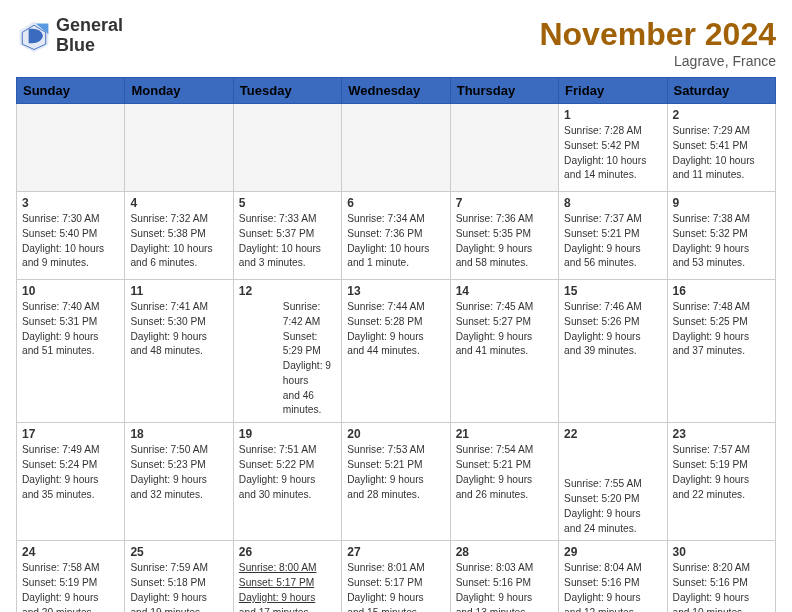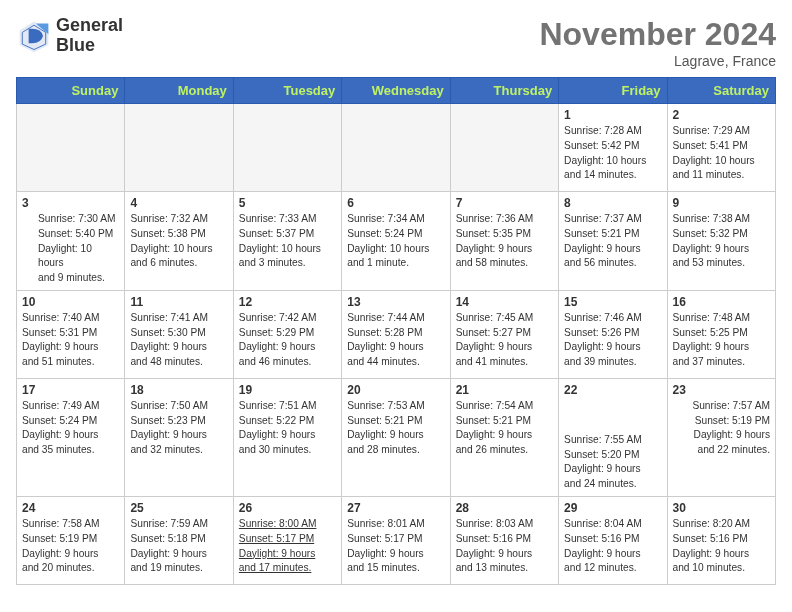--- a/index.html
+++ b/index.html
@@ -34,35 +34,35 @@
     .logo-icon {
       width: 36px;
       height: 36px;
     }
     .title-block {
       text-align: right;
     }
     .month-title {
       font-size: 32px;
       font-weight: bold;
-      color: #737373;
+      color: #a16207;
     }
     .location {
       font-size: 14px;
       color: #555;
     }
     .calendar {
       width: 100%;
       border-collapse: collapse;
       table-layout: fixed;
     }
     .calendar th {
       background: #3a6bbf;
-      color: #bef264;
-      text-align: right;
+      color: #000000;
+      text-align: left;
       padding: 5px 6px;
       font-size: 13px;
       border: 1px solid #2a5aaf;
     }
     .calendar td {
       border: 1px solid #ccc;
       vertical-align: top;
       padding: 4px 5px;
       font-size: 10.5px;
       color: #333;
@@ -134,21 +134,21 @@
           <div class="day-number">2</div>
           <div class="day-info" style="white-space: pre-line;">Sunrise: 7:29 AM
 Sunset: 5:41 PM
 Daylight: 10 hours
 and 11 minutes.</div>
         </td>
       </tr>
       <tr>
         <td>
           <div class="day-number">3</div>
-          <div class="day-info" style="white-space: pre-line; margin-left: 16px;">Sunrise: 7:30 AM
+          <div class="day-info" style="white-space: pre-line;">Sunrise: 7:30 AM
 Sunset: 5:40 PM
 Daylight: 10 hours
 and 9 minutes.</div>
         </td>
         <td>
           <div class="day-number">4</div>
           <div class="day-info" style="white-space: pre-line;">Sunrise: 7:32 AM
 Sunset: 5:38 PM
 Daylight: 10 hours
 and 6 minutes.</div>
@@ -156,21 +156,21 @@
         <td>
           <div class="day-number">5</div>
           <div class="day-info" style="white-space: pre-line;">Sunrise: 7:33 AM
 Sunset: 5:37 PM
 Daylight: 10 hours
 and 3 minutes.</div>
         </td>
         <td>
           <div class="day-number">6</div>
           <div class="day-info" style="white-space: pre-line;">Sunrise: 7:34 AM
-Sunset: 5:24 PM
+Sunset: 7:36 PM
 Daylight: 10 hours
 and 1 minute.</div>
         </td>
         <td>
           <div class="day-number">7</div>
           <div class="day-info" style="white-space: pre-line;">Sunrise: 7:36 AM
 Sunset: 5:35 PM
 Daylight: 9 hours
 and 58 minutes.</div>
         </td>
@@ -199,21 +199,21 @@
         </td>
         <td>
           <div class="day-number">11</div>
           <div class="day-info" style="white-space: pre-line;">Sunrise: 7:41 AM
 Sunset: 5:30 PM
 Daylight: 9 hours
 and 48 minutes.</div>
         </td>
         <td>
           <div class="day-number">12</div>
-          <div class="day-info" style="white-space: pre-line;">Sunrise: 7:42 AM
+          <div class="day-info" style="white-space: pre-line; margin-left: 44px;">Sunrise: 7:42 AM
 Sunset: 5:29 PM
 Daylight: 9 hours
 and 46 minutes.</div>
         </td>
         <td>
           <div class="day-number">13</div>
           <div class="day-info" style="white-space: pre-line;">Sunrise: 7:44 AM
 Sunset: 5:28 PM
 Daylight: 9 hours
 and 44 minutes.</div>
@@ -278,21 +278,21 @@
         </td>
         <td>
           <div class="day-number">22</div>
           <div class="day-info" style="white-space: pre-line; margin-top: 36px;">Sunrise: 7:55 AM
 Sunset: 5:20 PM
 Daylight: 9 hours
 and 24 minutes.</div>
         </td>
         <td>
           <div class="day-number">23</div>
-          <div class="day-info" style="white-space: pre-line; text-align: right;">Sunrise: 7:57 AM
+          <div class="day-info" style="white-space: pre-line;">Sunrise: 7:57 AM
 Sunset: 5:19 PM
 Daylight: 9 hours
 and 22 minutes.</div>
         </td>
       </tr>
       <tr>
         <td>
           <div class="day-number">24</div>
           <div class="day-info" style="white-space: pre-line;">Sunrise: 7:58 AM
 Sunset: 5:19 PM

